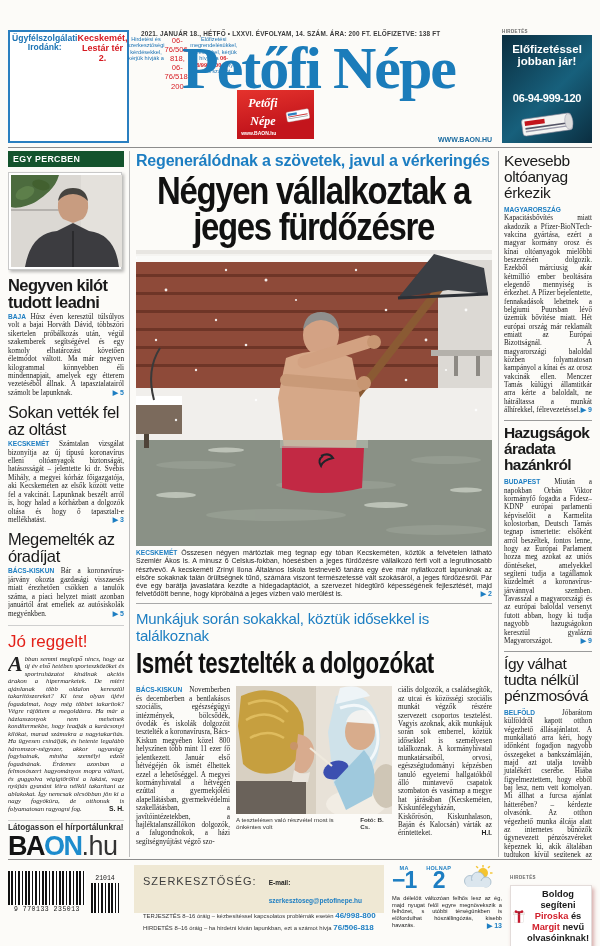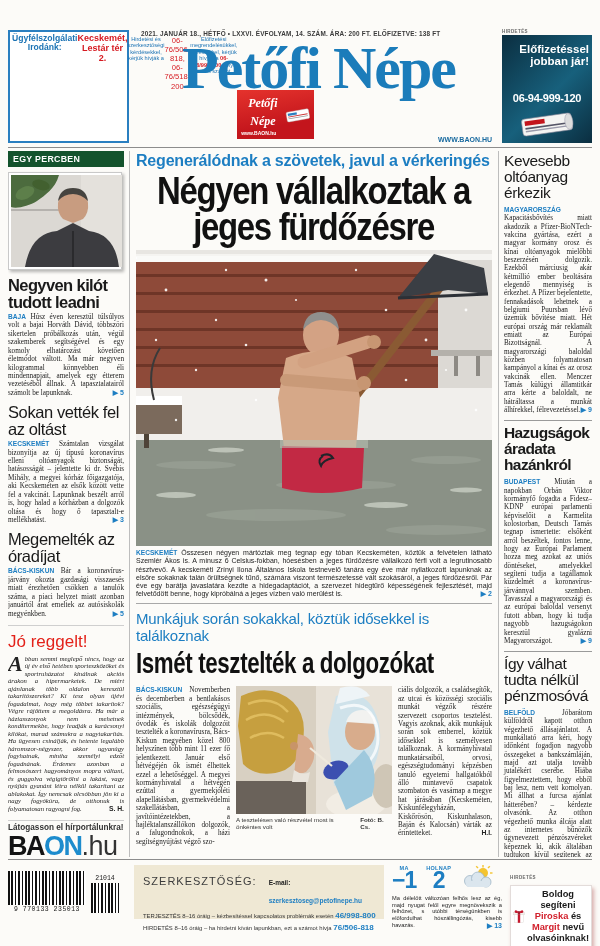--- a/index.html
+++ b/index.html
@@ -19,21 +19,21 @@
   .sb-logo-name{font-family:"Liberation Serif",serif;font-style:italic;font-weight:bold;font-size:12px;line-height:1}
   .sb-logo-site{font-size:5px;font-weight:bold;display:block;text-align:left;margin-top:1px}
   .mast-center{flex:1;position:relative;padding-left:6px;min-width:0}
   .dateline{font-size:6.4px;font-weight:bold;color:#3a3a3a;letter-spacing:.2px;white-space:nowrap}
   .mast-title{font-family:"Liberation Serif",serif;font-weight:bold;color:#1b7cba;font-size:60px;
               line-height:.92;text-align:center;letter-spacing:-2px;margin-top:4px}
   .mast-site{position:absolute;right:4px;bottom:0;font-size:7px;font-weight:bold;color:#17699f}
   .top-ad{width:90px;flex:0 0 90px;display:flex;flex-direction:column}
   .ad-label{font-size:4.5px;color:#666;font-weight:bold;letter-spacing:.4px;line-height:1}
   .ad-box{flex:1;background:linear-gradient(135deg,#0b2e40 0%,#17607c 55%,#0b2e40 100%);
-          color:#fff;text-align:right;padding:8px 3px 4px;display:flex;flex-direction:column;align-items:center}
+          color:#fff;text-align:center;padding:8px 3px 4px;display:flex;flex-direction:column;align-items:center}
   .ad-l1{font-size:11.5px;font-weight:bold;line-height:1.12}
   .ad-phone{font-size:11px;font-weight:bold;margin-top:24px;letter-spacing:-.3px}
   .ad-news{margin-top:6px}
   .header-rule{border:0;border-top:1px solid #8c8c8c;margin:4px 8px 0}
   
   .main{display:flex;margin:3px 8px 0;height:706px;overflow:hidden}
   .col-left{width:122px;flex:0 0 122px;padding-right:5px;border-right:1px solid #bdbdbd;box-sizing:border-box;overflow:hidden}
   .col-center{width:369px;flex:0 0 369px;padding:0 6px;border-right:1px solid #bdbdbd;box-sizing:border-box;overflow:hidden}
   .col-right{flex:1;padding-left:5px;overflow:hidden}
   
@@ -83,21 +83,21 @@
   .rbody{font-family:"Liberation Serif",serif;font-size:7.2px;line-height:1.16;text-align:justify;color:#222;margin:0}
   
   .footer-rule{border:0;border-top:1px solid #8c8c8c;margin:2px 8px 0}
   .footer{display:flex;gap:8px;margin:5px 8px 0;align-items:flex-start}
   .barcode-wrap{width:118px;flex:0 0 118px;display:flex;gap:5px;align-items:flex-end;padding-top:6px}
   .bc{background:repeating-linear-gradient(90deg,#111 0 1.6px,#fff 1.6px 3.4px)}
   .bc-main{width:78px;height:34px}
   .bc-addon{width:28px;height:30px}
   .bc-num{font-family:"Liberation Mono",monospace;font-size:6.5px;letter-spacing:.5px;text-align:center;margin-top:1px}
   .bc-addon-num{font-family:"Liberation Mono",monospace;font-size:6.5px;text-align:center;margin-bottom:1px}
-  .office{background:#efe8d4;width:250px;flex:0 0 250px;box-sizing:border-box;padding:6px 9px 5px;height:54px}
+  .office{background:#efe8d4;width:250px;flex:0 0 250px;box-sizing:border-box;padding:6px 9px 5px;height:48px}
   .office-head{display:flex;gap:12px;align-items:baseline}
   .office-label{font-size:11px;color:#3c3c3c;letter-spacing:1px}
   .email-label{font-size:6.5px;font-weight:bold;color:#222}
   .email{font-size:6.5px;color:#1d7ec2;font-weight:bold}
   .office-line{font-size:5.9px;color:#333;margin-top:3.5px;white-space:nowrap}
   .office-phone{color:#1d7ec2;font-weight:bold;font-size:8px}
   .weather{width:110px;flex:0 0 110px}
   .w-row{display:flex;gap:10px;align-items:flex-start}
   .w-col{text-align:center}
   .w-label{display:block;font-size:5.5px;color:#1d7ec2;font-weight:bold;letter-spacing:.3px}

